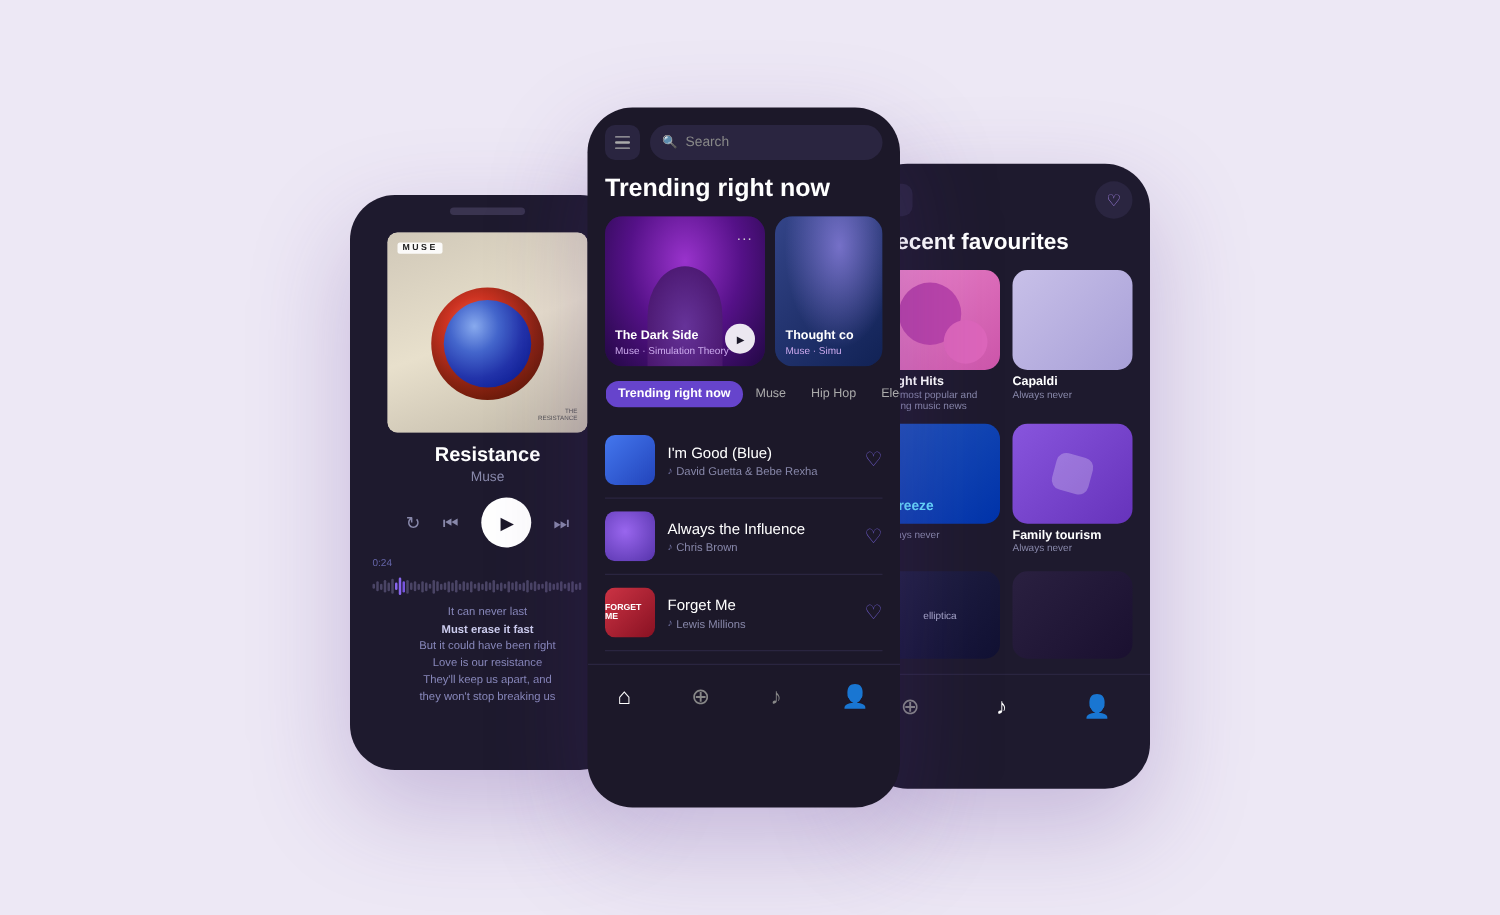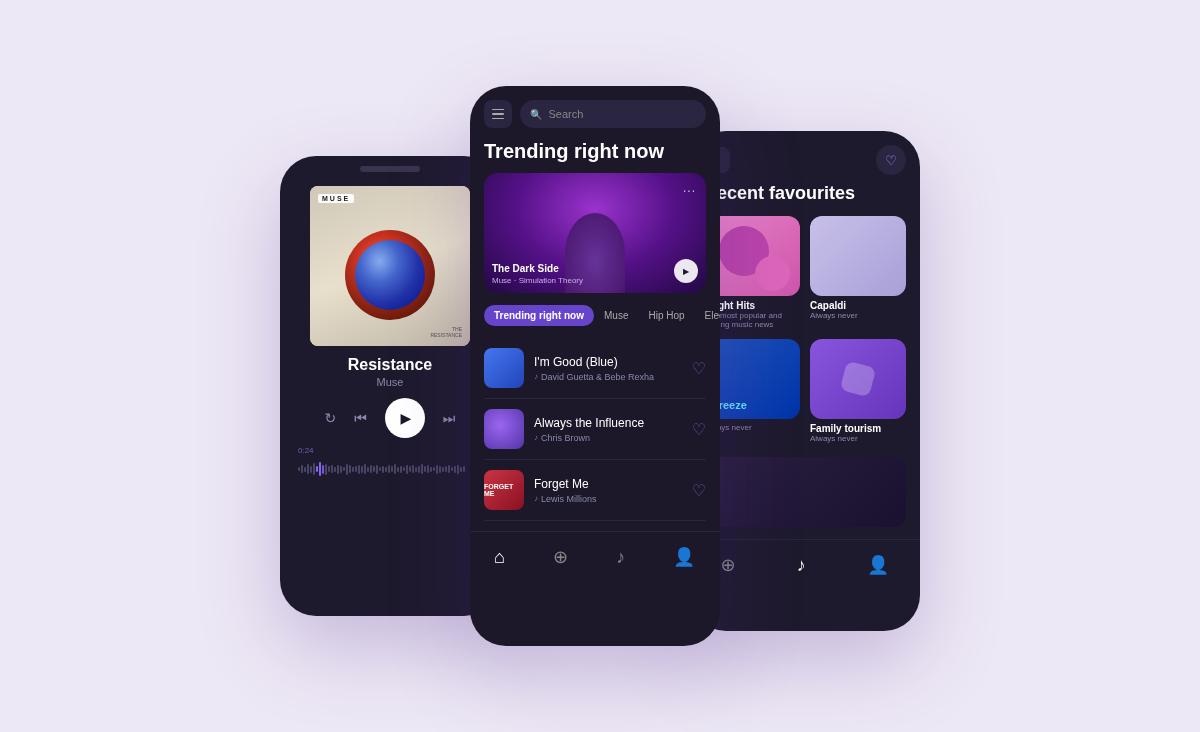--- a/index.html
+++ b/index.html
@@ -759,20 +759,28 @@
         <div class="waveform-bar" style="height:6px"></div>
         <div class="waveform-bar" style="height:8px"></div>
         <div class="waveform-bar" style="height:4px"></div>
         <div class="waveform-bar" style="height:7px"></div>
         <div class="waveform-bar" style="height:9px"></div>
         <div class="waveform-bar" style="height:5px"></div>
         <div class="waveform-bar" style="height:6px"></div>
       </div>
     </div>
 
+    <div class="lyrics">
+      <div class="lyrics-line">It can never last</div>
+      <div class="lyrics-line bright">Must erase it fast</div>
+      <div class="lyrics-line">But it could have been right</div>
+      <div class="lyrics-line">Love is our resistance</div>
+      <div class="lyrics-line">They'll keep us apart, and</div>
+      <div class="lyrics-line">they won't stop breaking us</div>
+    </div>
   </div>
 
   <div class="phone phone-center">
     <div class="top-bar">
       <div class="menu-btn">
         <div class="menu-line"></div>
         <div class="menu-line"></div>
         <div class="menu-line"></div>
       </div>
       <div class="search-bar">
@@ -788,20 +796,28 @@
         <div class="card-big-bg"></div>
         <div class="card-big-figure"></div>
         <div class="card-dots">...</div>
         <div class="card-info">
           <div class="card-song-title">The Dark Side</div>
           <div class="card-song-sub">Muse · Simulation Theory</div>
         </div>
         <div class="card-play-btn">▶</div>
       </div>
 
+      <div class="card-small">
+        <div class="card-small-bg"></div>
+        <div class="card-small-lightning"></div>
+        <div class="card-info">
+          <div class="card-song-title">Thought co</div>
+          <div class="card-song-sub">Muse · Simu</div>
+        </div>
+      </div>
     </div>
 
     <div class="tabs-row">
       <div class="tab-item active">Trending right now</div>
       <div class="tab-item">Muse</div>
       <div class="tab-item">Hip Hop</div>
       <div class="tab-item">Electro</div>
     </div>
 
     <div class="song-list">
@@ -888,20 +904,25 @@
         <div class="fav-art art-purple-logo">
           <div class="purple-logo-mark"></div>
         </div>
         <div class="fav-card-label">Family tourism</div>
         <div class="fav-card-sub">Always never</div>
       </div>
     </div>
 
     <div class="fav-row-bottom">
       <div class="fav-bottom-item">
+        <div class="art-dark-music">
+          <span>elliptica</span>
+        </div>
+      </div>
+      <div class="fav-bottom-item">
         <div class="art-dark-music" style="background:linear-gradient(135deg,#2a2040,#1a1030)">
         </div>
       </div>
     </div>
 
     <div class="right-bottom-nav">
       <span class="nav-icon">⊕</span>
       <span class="nav-icon active">♪</span>
       <span class="nav-icon">👤</span>
     </div>

